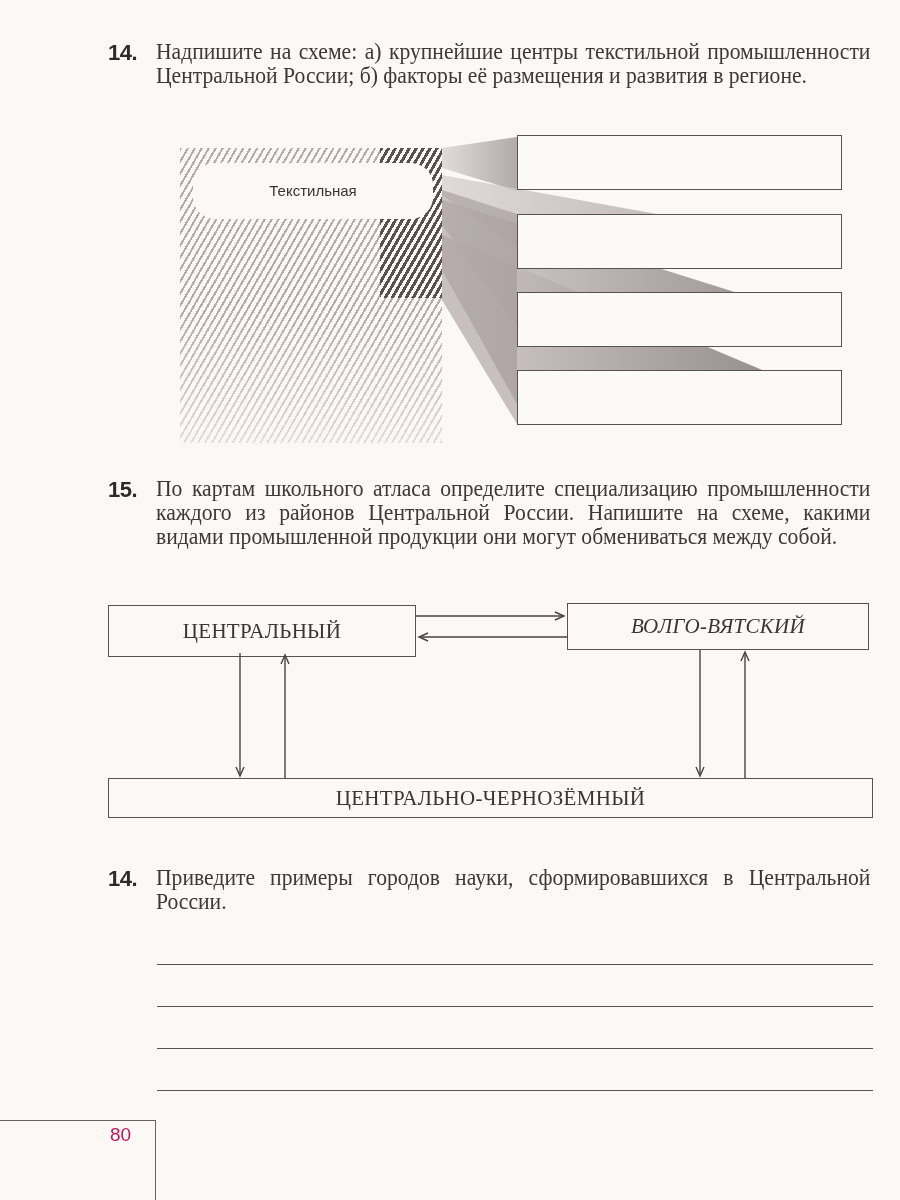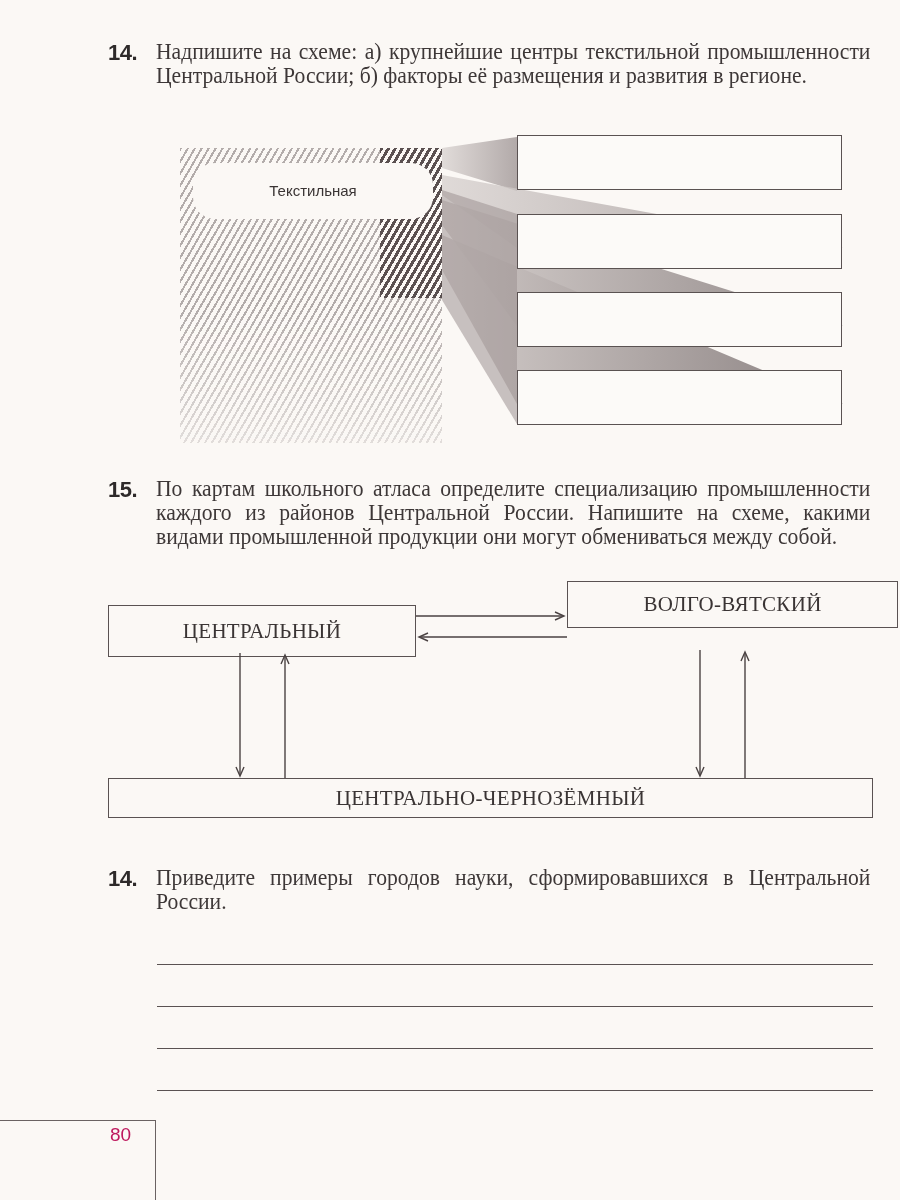--- a/index.html
+++ b/index.html
@@ -109,21 +109,21 @@
 
 <div class="q" style="top:477px;">
   <span class="q-num">15.</span>
   <div class="q-text">По картам школьного атласа определите специализацию промышленности каждого из районов Центральной России. Напишите на схеме, какими видами промышленной продукции они могут обмениваться между собой.</div>
 </div>
 
 <div>
   <div class="region-box" style="left:108px; top:605px; width:308px; height:52px;">
     <span>ЦЕНТРАЛЬНЫЙ</span>
   </div>
-  <div class="region-box" style="left:567px; top:581px; width:331px; height:47px;">
+  <div class="region-box" style="left:567px; top:603px; width:302px; height:47px;font-style:italic;">
     <span>ВОЛГО-ВЯТСКИЙ</span>
   </div>
   <div class="region-box" style="left:108px; top:778px; width:765px; height:40px;">
     <span>ЦЕНТРАЛЬНО-ЧЕРНОЗЁМНЫЙ</span>
   </div>
   <svg class="arrows" viewBox="0 0 900 1200">
     <g stroke="#4a4242" stroke-width="1.4" fill="none">
 
       <line x1="416" y1="616" x2="563" y2="616"></line>
       <polyline points="555,612 564,616 555,620"></polyline>

